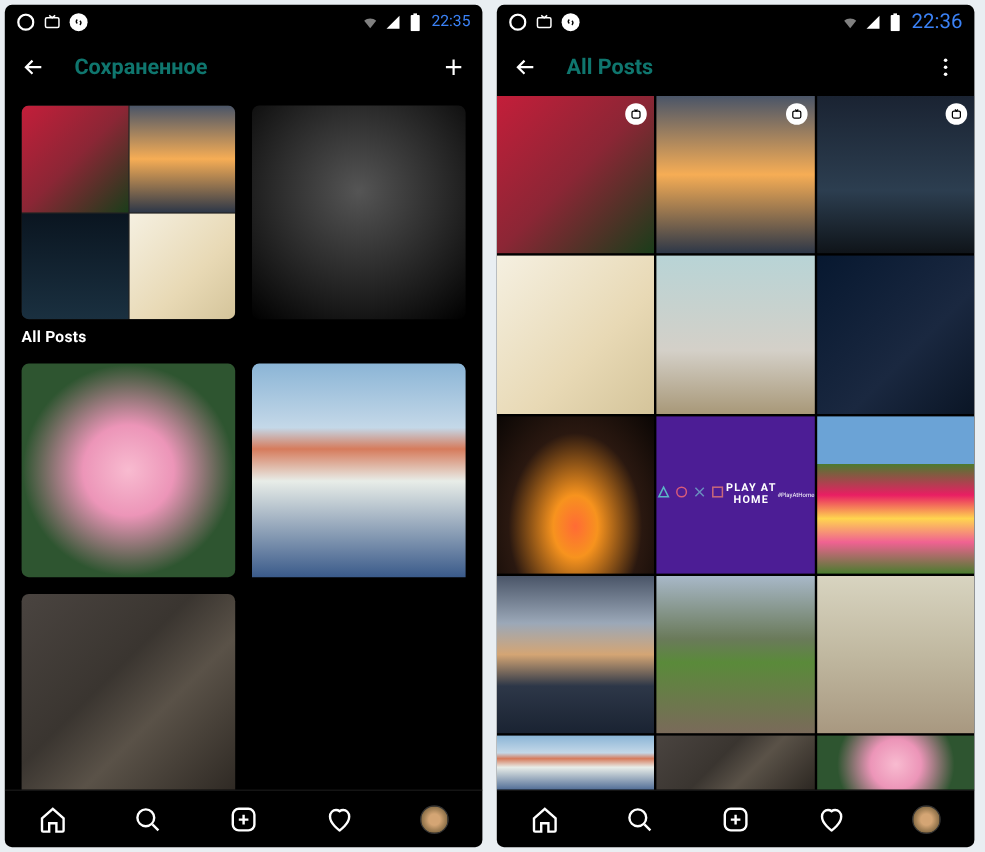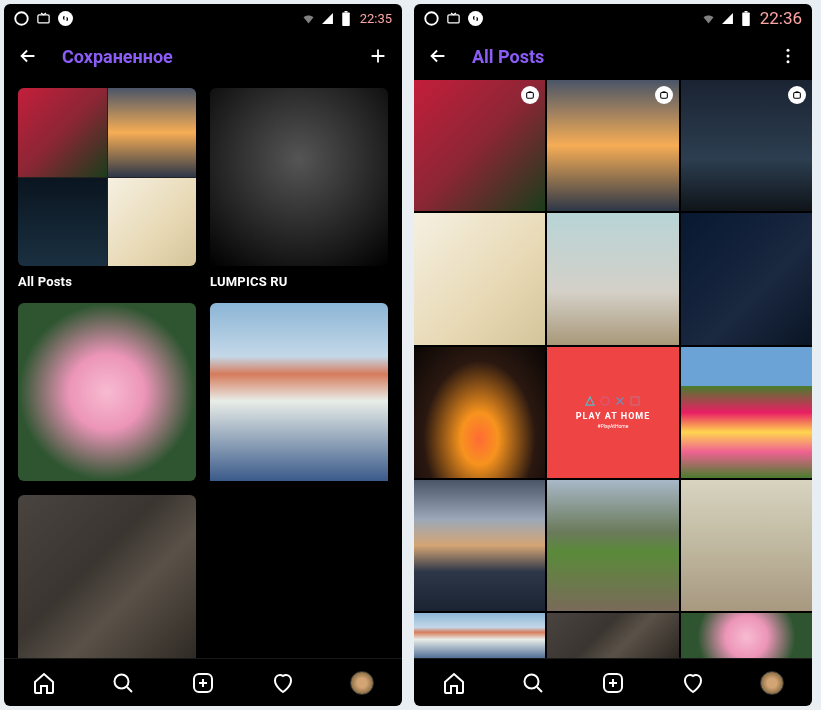--- a/index.html
+++ b/index.html
@@ -1,41 +1,41 @@
 <!DOCTYPE html>
 <html><head>
 <meta charset="utf-8">
 <style>
 * { margin:0; padding:0; box-sizing:border-box; }
 body { background:#e9eef2; font-family:Roboto,Arial,sans-serif; display:flex; gap:12px; padding:4px; }
 .phone { width:398px; height:702px; background:#000; border-radius:6px; overflow:hidden; display:flex; flex-direction:column; position:relative; }
-.statusbar { height:28px; display:flex; align-items:center; justify-content:space-between; padding:0 10px; color:#fca5a5; font-size:13px; }
+.statusbar { height:28px; display:flex; align-items:center; justify-content:space-between; padding:0 10px; color:#3b82f6; font-size:13px; }
 .status-left { display:flex; gap:7px; align-items:center; }
 .status-right { display:flex; gap:4px; align-items:center; }
 .s-icon { width:15px; height:15px; display:flex; align-items:center; justify-content:center; }
 .s-circle { width:15px; height:15px; border-radius:50%; background:#fff; display:flex; align-items:center; justify-content:center; }
-.appheader { height:48px; display:flex; align-items:center; padding:0 12px; color:#8b5cf6; }
+.appheader { height:48px; display:flex; align-items:center; padding:0 12px; color:#0f766e; }
 .back-btn { width:24px; height:24px; display:flex; align-items:center; justify-content:center; cursor:pointer; }
 .header-title { font-size:18px; font-weight:700; margin-left:22px; flex:1; }
 .header-action { width:24px; height:24px; display:flex; align-items:center; justify-content:center; cursor:pointer; }
 .content { flex:1; overflow:hidden; position:relative; }
 .collections { display:grid; grid-template-columns:1fr 1fr; gap:14px; padding:8px 14px; }
 .coll { cursor:pointer; }
 .coll-thumb { width:100%; aspect-ratio:1/1; border-radius:6px; background:#222; position:relative; overflow:hidden; }
 .coll-label { color:#fff; font-size:13px; font-weight:700; margin-top:8px; letter-spacing:0.2px; }
 .grid2 { display:grid; grid-template-columns:1fr 1fr; grid-template-rows:1fr 1fr; width:100%; height:100%; gap:1px; }
 .cell { background:#333; }
 .posts-grid { display:grid; grid-template-columns:1fr 1fr 1fr; gap:2px; width:100%; }
 .post { aspect-ratio:1/1; background:#333; position:relative; cursor:pointer; }
 .post.short { aspect-ratio:unset; height:48px; }
 .igtv-badge { position:absolute; top:6px; right:6px; width:18px; height:18px; border-radius:50%; background:#fff; display:flex; align-items:center; justify-content:center; }
 .bottomnav { height:48px; display:flex; align-items:center; justify-content:space-around; border-top:1px solid #1a1a1a; }
 .nav-item { width:28px; height:28px; display:flex; align-items:center; justify-content:center; cursor:pointer; color:#fff; }
 .avatar { width:24px; height:24px; border-radius:50%; background:radial-gradient(circle,#d4a574 30%,#8b6f47 70%); border:1px solid #333; }
-.playstation { background:#ef4444; display:flex; flex-direction:column; align-items:center; justify-content:center; color:#fff; font-size:9px; font-weight:700; text-align:center; }
+.playstation { background:#4c1d95; display:flex; flex-direction:row; align-items:center; justify-content:center; color:#fff; font-size:9px; font-weight:700; text-align:center; }
 .ps-shapes { display:flex; gap:3px; margin-bottom:4px; }
 .ps-shape { width:12px; height:12px; }
 
 .bg-rose { background:linear-gradient(135deg,#c41e3a 0%,#8b2635 50%,#1a3d1a 100%); }
 .bg-sunset { background:linear-gradient(180deg,#4a5568 0%,#f6ad55 50%,#2d3748 100%); }
 .bg-ocean-dark { background:linear-gradient(180deg,#1a2332 0%,#2c3e50 60%,#0f1419 100%); }
 .bg-wave { background:linear-gradient(180deg,#0a1520 0%,#1a3040 100%); }
 .bg-polar { background:linear-gradient(135deg,#f5f0e1 0%,#e8d9b5 60%,#d4c49a 100%); }
 .bg-city { background:radial-gradient(circle at 50% 40%,#555 0%,#1a1a1a 70%,#000 100%); }
 .bg-tulips { background:linear-gradient(180deg,#6ba3d6 0%,#6ba3d6 30%,#4a7c2e 30%,#e91e63 50%,#ffd54f 65%,#f06292 80%,#4a7c2e 100%); }
@@ -113,21 +113,20 @@
             <div class="cell bg-rose"></div>
               <div class="cell bg-sunset"></div>
             <div class="cell bg-wave"></div>
               <div class="cell bg-polar"></div>
           </div>
         </div>
         <div class="coll-label">All Posts</div>
       </div>
       <div class="coll">
         <div class="coll-thumb bg-city"></div>
-        <div class="coll-label">LUMPICS RU</div>
       </div>
       <div class="coll">
         <div class="coll-thumb bg-pinkrose"></div>
       </div>
       <div class="coll">
         <div class="coll-thumb bg-village" style="border-radius:6px 6px 0 0"></div>
       </div>
       <div class="coll">
         <div class="coll-thumb bg-cat" style="border-radius:6px 6px 0 0"></div>
       </div>

